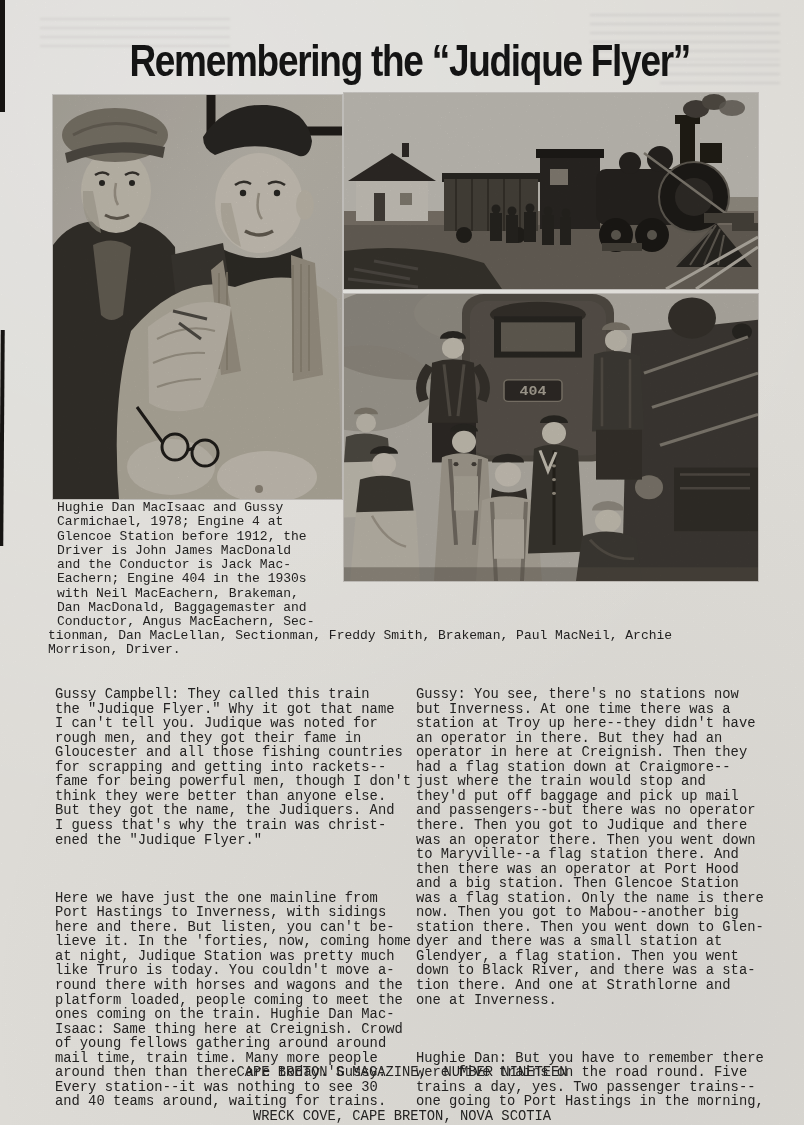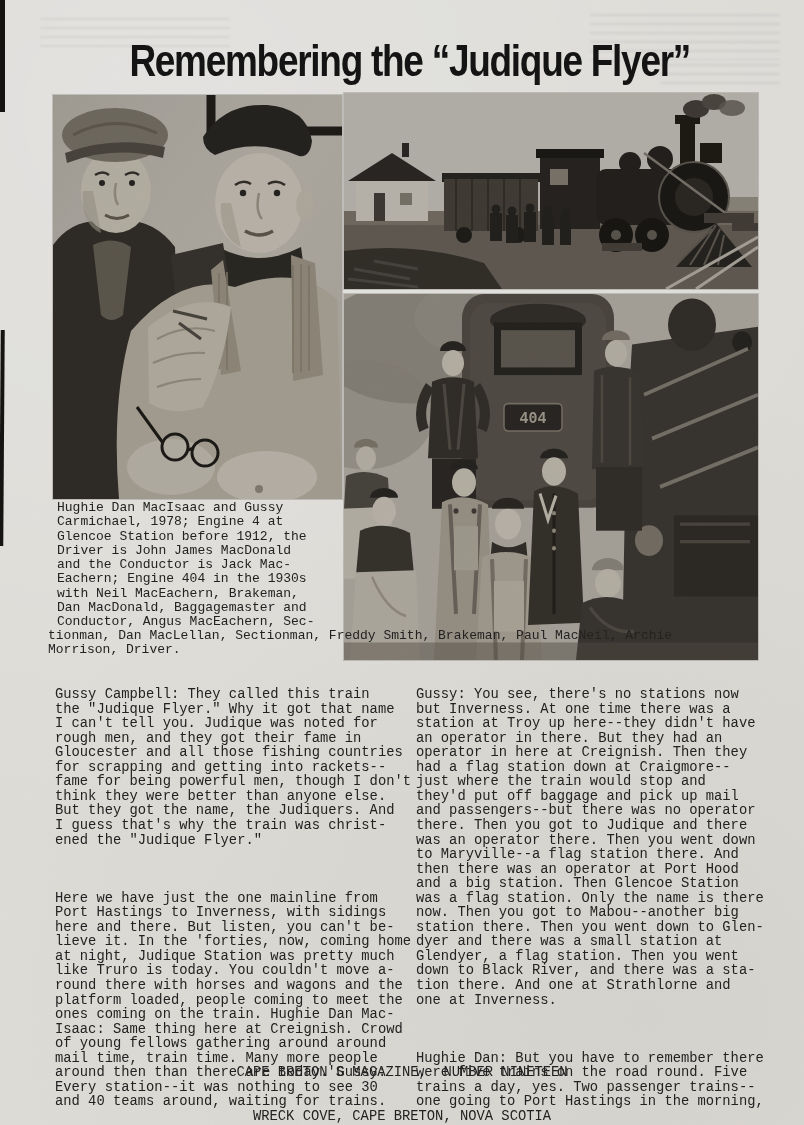--- a/index.html
+++ b/index.html
@@ -177,21 +177,21 @@
       <path d="M322,196 L414,144 M352,196 L414,154" stroke="#c6c0b5" stroke-width="3"></path>
       <g fill="#4f4a42">
         <rect x="360" y="120" width="50" height="10"></rect>
         <rect x="388" y="130" width="26" height="8"></rect>
         <rect x="258" y="150" width="40" height="8"></rect>
       </g>
       <rect width="414" height="196" filter="url(#pgrain)" opacity=".13"></rect>
     </svg>
   </div>
 
-  <div class="photo" style="left:344px;top:294px;width:414px;height:366px;">
+  <div class="photo" style="left:344px;top:294px;width:414px;height:287px;">
     <svg viewBox="0 0 414 334" preserveAspectRatio="none">
       <rect width="414" height="334" fill="#c7c2b8"></rect>
       <ellipse cx="70" cy="45" rx="100" ry="55" fill="#8f897e" opacity=".7"></ellipse>
       <ellipse cx="150" cy="22" rx="80" ry="38" fill="#a6a095" opacity=".65"></ellipse>
       <ellipse cx="20" cy="110" rx="70" ry="50" fill="#9b958a" opacity=".5"></ellipse>
       <g>
         <rect x="118" y="0" width="152" height="195" rx="22" fill="#5a544c"></rect>
         <rect x="126" y="8" width="136" height="180" rx="18" fill="#615b52"></rect>
         <ellipse cx="194" cy="24" rx="48" ry="15" fill="#3a3630"></ellipse>
         <rect x="150" y="26" width="88" height="48" fill="#2e2b26"></rect>

